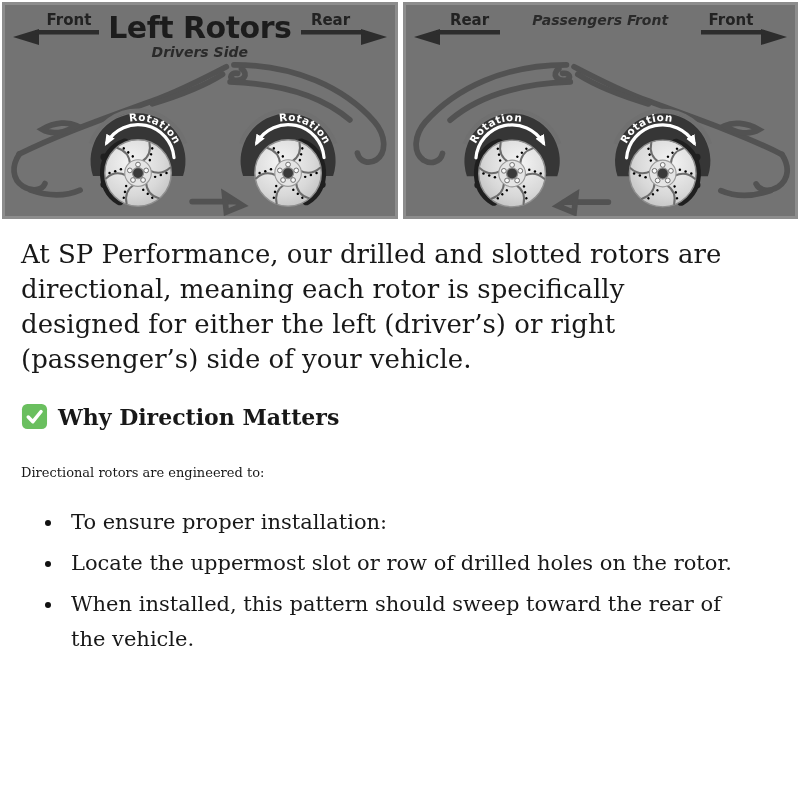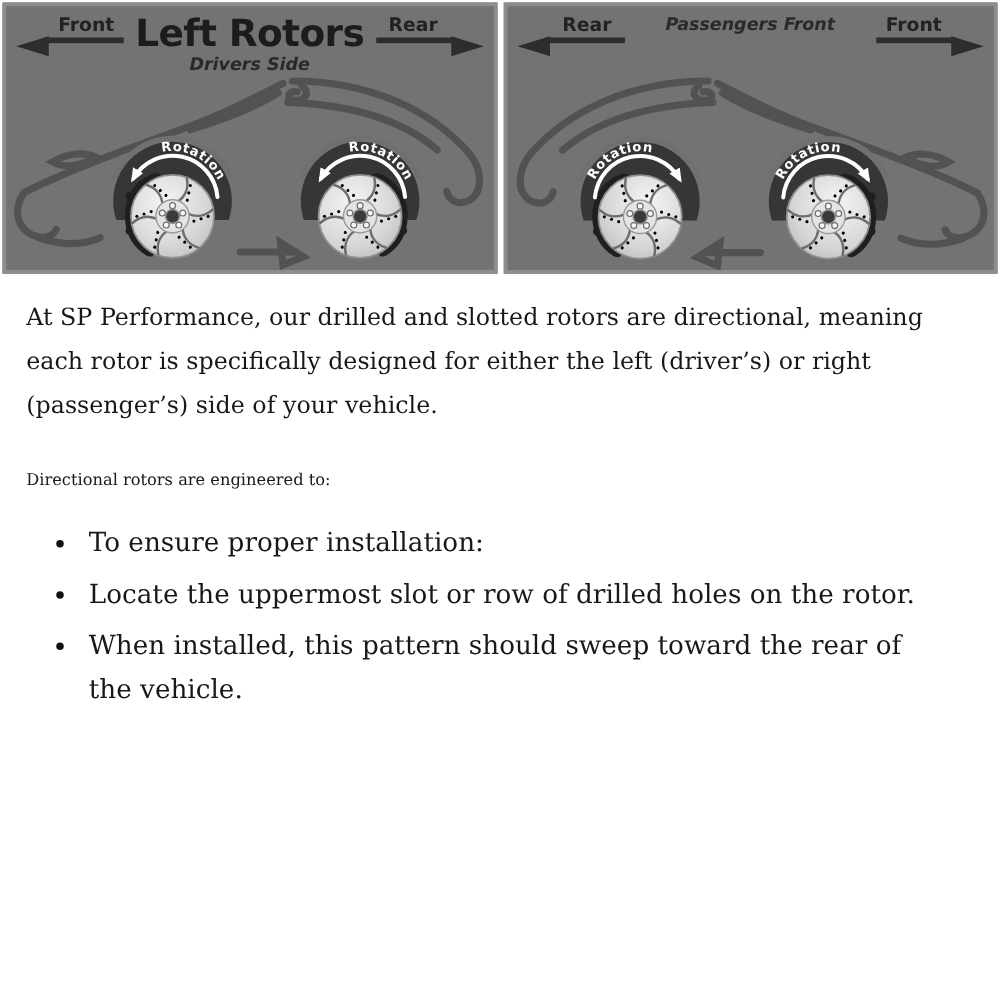--- a/index.html
+++ b/index.html
@@ -24,21 +24,21 @@
 
   
   .bodyStroke path{stroke:#525252;fill:none;stroke-width:6;stroke-linecap:round;}
   .slotLine{stroke:#6d6d6d;stroke-width:2.1;fill:none;stroke-linecap:round;}
   .rotArc{stroke:#ffffff;stroke-width:3.4;fill:none;stroke-linecap:round;}
   .rotText{fill:#ffffff;font-family:"DejaVu Sans",sans-serif;font-weight:bold;
            font-size:11px;letter-spacing:0.6px;}
 
   
   .article{padding:0 30px 24px 21px;}
-  .intro{font-size:19px;line-height:35px;margin:18px 0 0 0;max-width:720px;}
+  .intro{font-size:26px;line-height:35px;margin:18px 0 0 0;max-width:720px;}
   .sec-head{display:flex;align-items:center;gap:10px;font-size:22px;margin:26px 0 0 0;}
   .sec-head.bold{font-weight:bold;}
   .sec-head .emoji{width:27px;height:27px;flex:0 0 auto;}
   .lead{font-size:13px;line-height:35px;margin:25px 0 0 0;}
   .blist{margin:15px 0 0 0;padding:0 0 0 43px;list-style:disc;}
   .blist li{font-size:21px;line-height:35px;margin:0 0 6px 0;padding-left:7px;max-width:690px;}
   .blist li::marker{color:#111;}
 </style>
 </head>
 <body>
@@ -199,20 +199,27 @@
       <use href="#rotCW" transform="translate(265,105)"></use>
       <use href="#rotCW" transform="translate(107,105)"></use>
     </svg>
   </div>
 </div>
 
 <main class="article">
 
   <p class="intro">At SP Performance, our drilled and slotted rotors are directional, meaning each rotor is specifically designed for either the left (driver’s) or right (passenger’s) side of your vehicle.</p>
 
+  <h2 class="sec-head bold">
+    <svg class="emoji" viewBox="0 0 28 28">
+      <rect x="1" y="1" width="26" height="26" rx="5.5" fill="#6abf5f"></rect>
+      <path d="M7.5 14.6 L12.3 19.4 L20.8 8.8" fill="none" stroke="#ffffff" stroke-width="3.6" stroke-linecap="round" stroke-linejoin="round"></path>
+    </svg>
+    <span>Why Direction Matters</span>
+  </h2>
 
   <p class="lead">Directional rotors are engineered to:</p>
 
 
 
   <ul class="blist">
     <li>To ensure proper installation:</li>
     <li>Locate the uppermost slot or row of drilled holes on the rotor.</li>
     <li>When installed, this pattern should sweep toward the rear of the vehicle.</li>
   </ul>

